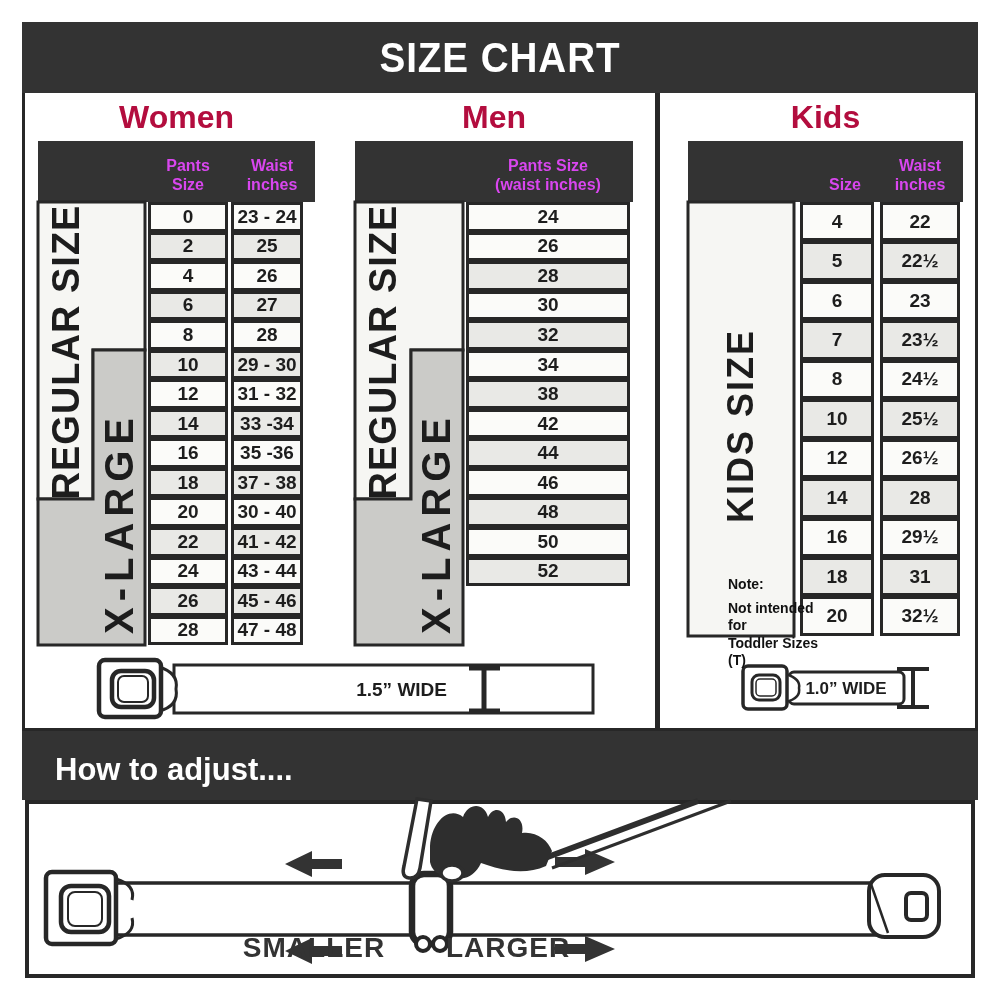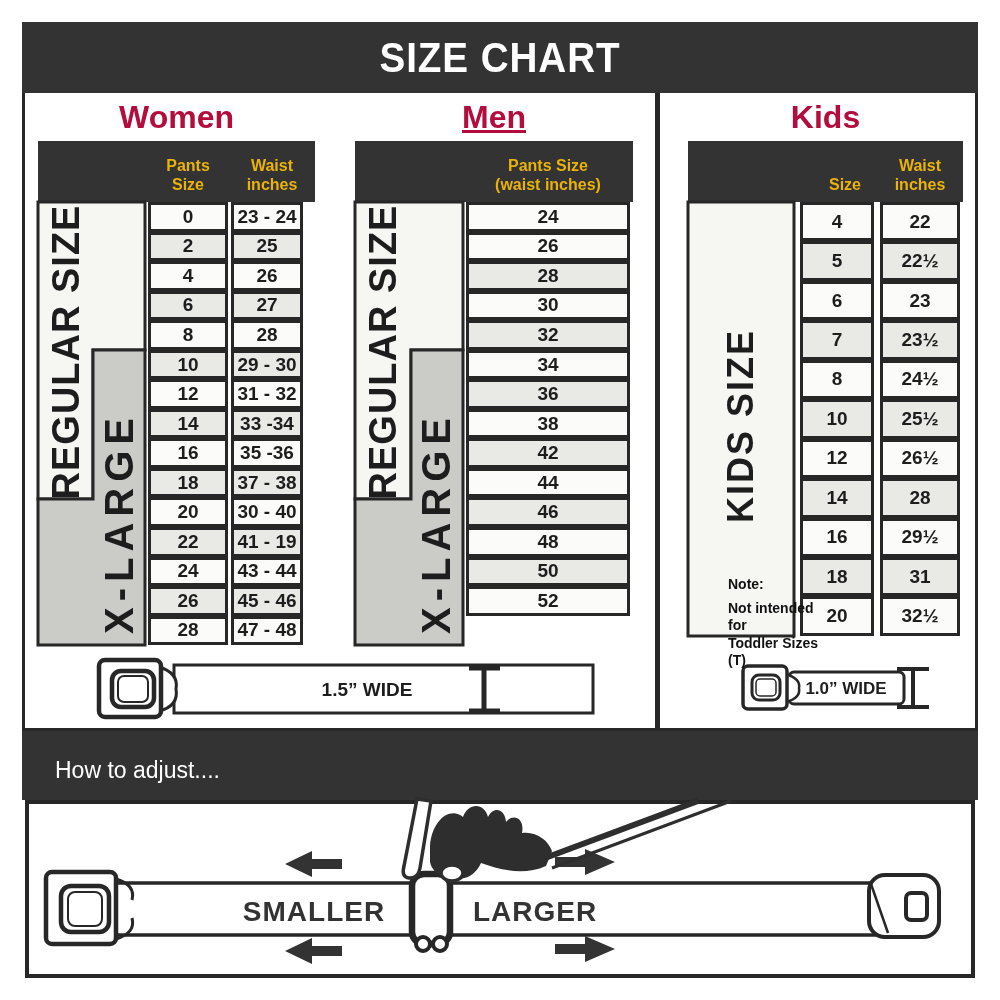--- a/index.html
+++ b/index.html
@@ -6,32 +6,32 @@
   .page{position:relative;width:1000px;height:1000px;background:#fff;
         font-family:"Liberation Sans",sans-serif;overflow:hidden;color:#1d1d1d;}
   .abs{position:absolute;box-sizing:border-box;}
 
   
   .top-box{left:22px;top:22px;width:956px;height:709px;border:3px solid #272727;background:#fff;}
   .title-bar{left:22px;top:22px;width:956px;height:71px;background:#333;display:flex;align-items:center;justify-content:center;}
   .title-bar span{color:#fff;font-size:42px;font-weight:bold;letter-spacing:1px;transform:scaleX(.92);white-space:nowrap;}
   .divider-v{left:655px;top:93px;width:5px;height:638px;background:#272727;}
   .band{left:22px;top:731px;width:956px;height:69px;background:#333;}
-  .band-title{left:55px;top:753px;height:34px;display:flex;align-items:center;color:#fff;font-size:23px;font-weight:normal;}
+  .band-title{left:55px;top:753px;height:34px;display:flex;align-items:center;color:#fff;font-size:31px;font-weight:bold;}
   .bottom-box{left:25px;top:800px;width:950px;height:178px;border:4px solid #272727;background:#fff;}
 
   
   .heading{top:96px;height:42px;display:flex;align-items:center;justify-content:center;
            font-size:32px;font-weight:bold;color:#B30D3E;}
-  .h-women{left:38px;width:277px;} .h-men{left:355px;width:278px;text-decoration:underline;} .h-kids{left:688px;width:275px;}
+  .h-women{left:38px;width:277px;} .h-men{left:355px;width:278px;} .h-kids{left:688px;width:275px;}
 
   
   .thead{background:#333;top:141px;height:61px;}
   .w-head{left:38px;width:277px;} .m-head{left:355px;width:278px;} .k-head{left:688px;width:275px;}
-  .col-label{position:absolute;bottom:7px;text-align:center;color:#eab308;font-weight:bold;
+  .col-label{position:absolute;bottom:7px;text-align:center;color:#d946ef;font-weight:bold;
              font-size:16px;line-height:1.18;}
 
   
   .rows{display:flex;flex-direction:column;}
   .row{display:flex;}
   .cell{box-sizing:border-box;border:3px solid #272727;background:#fbfbf9;height:100%;
         display:flex;align-items:center;justify-content:center;font-weight:bold;font-size:19px;}
   .women-rows{left:148px;top:202px;} .women-rows .row{height:29.55px;}
   .women-rows .c-size{width:80px;margin-right:3px;} .women-rows .c-waist{width:72px;}
   .men-rows{left:466px;top:202px;} .men-rows .row{height:29.55px;} .men-rows .c-one{width:164px;}
@@ -44,26 +44,26 @@
   
   .vlabel{white-space:nowrap;font-weight:bold;color:#1d1d1d;transform:translate(-50%,-50%) rotate(-90deg);}
   .v-reg{font-size:38px;letter-spacing:1px;}
   .v-xl{font-size:40px;letter-spacing:6px;}
   .v-kids{font-size:36px;letter-spacing:2px;}
 
   .note{left:692px;top:576px;width:102px;font-size:14px;font-weight:bold;line-height:1.25;color:#111;margin-left:36px;}
   .note .n1{margin-bottom:6px;}
 
   .belt-label{font-weight:bold;color:#1d1d1d;}
-  .bl-adult{left:287px;top:679px;width:160px;text-align:center;font-size:19px;}
+  .bl-adult{left:287px;top:679px;width:160px;text-align:right;font-size:19px;}
   .bl-kids{left:800px;top:679px;width:92px;text-align:center;font-size:17px;}
 
-  .adj-label{font-size:28px;font-weight:bold;color:#333;letter-spacing:1px;text-align:center;}
+  .adj-label{font-size:28px;font-weight:bold;color:#333;letter-spacing:1px;text-align:center;margin-top:36px;}
   .al-smaller{left:240px;top:896px;width:148px;}
-  .al-larger{left:463px;top:896px;width:144px;}
+  .al-larger{left:436px;top:896px;width:144px;}
 
   svg.illus{position:absolute;left:0;top:0;width:1000px;height:1000px;pointer-events:none;}
 </style>
 </head>
 <body>
 
 <div class="page">
 
   <div class="abs top-box"></div>
   <div class="abs title-bar">
@@ -151,21 +151,21 @@
         <div class="cell c-waist">37 - 38</div>
       </div>
 
       <div class="row">
         <div class="cell c-size">20</div>
         <div class="cell c-waist">30 - 40</div>
       </div>
 
       <div class="row">
         <div class="cell c-size">22</div>
-        <div class="cell c-waist">41 - 19</div>
+        <div class="cell c-waist">41 - 42</div>
       </div>
 
       <div class="row">
         <div class="cell c-size">24</div>
         <div class="cell c-waist">43 - 44</div>
       </div>
 
       <div class="row">
         <div class="cell c-size">26</div>
         <div class="cell c-waist">45 - 46</div>
@@ -195,23 +195,20 @@
       </div>
 
       <div class="row">
         <div class="cell c-one">32</div>
       </div>
 
       <div class="row">
         <div class="cell c-one">34</div>
       </div>
 
-      <div class="row">
-        <div class="cell c-one">36</div>
-      </div>
 
       <div class="row">
         <div class="cell c-one">38</div>
       </div>
 
 
       <div class="row">
         <div class="cell c-one">42</div>
       </div>
 

